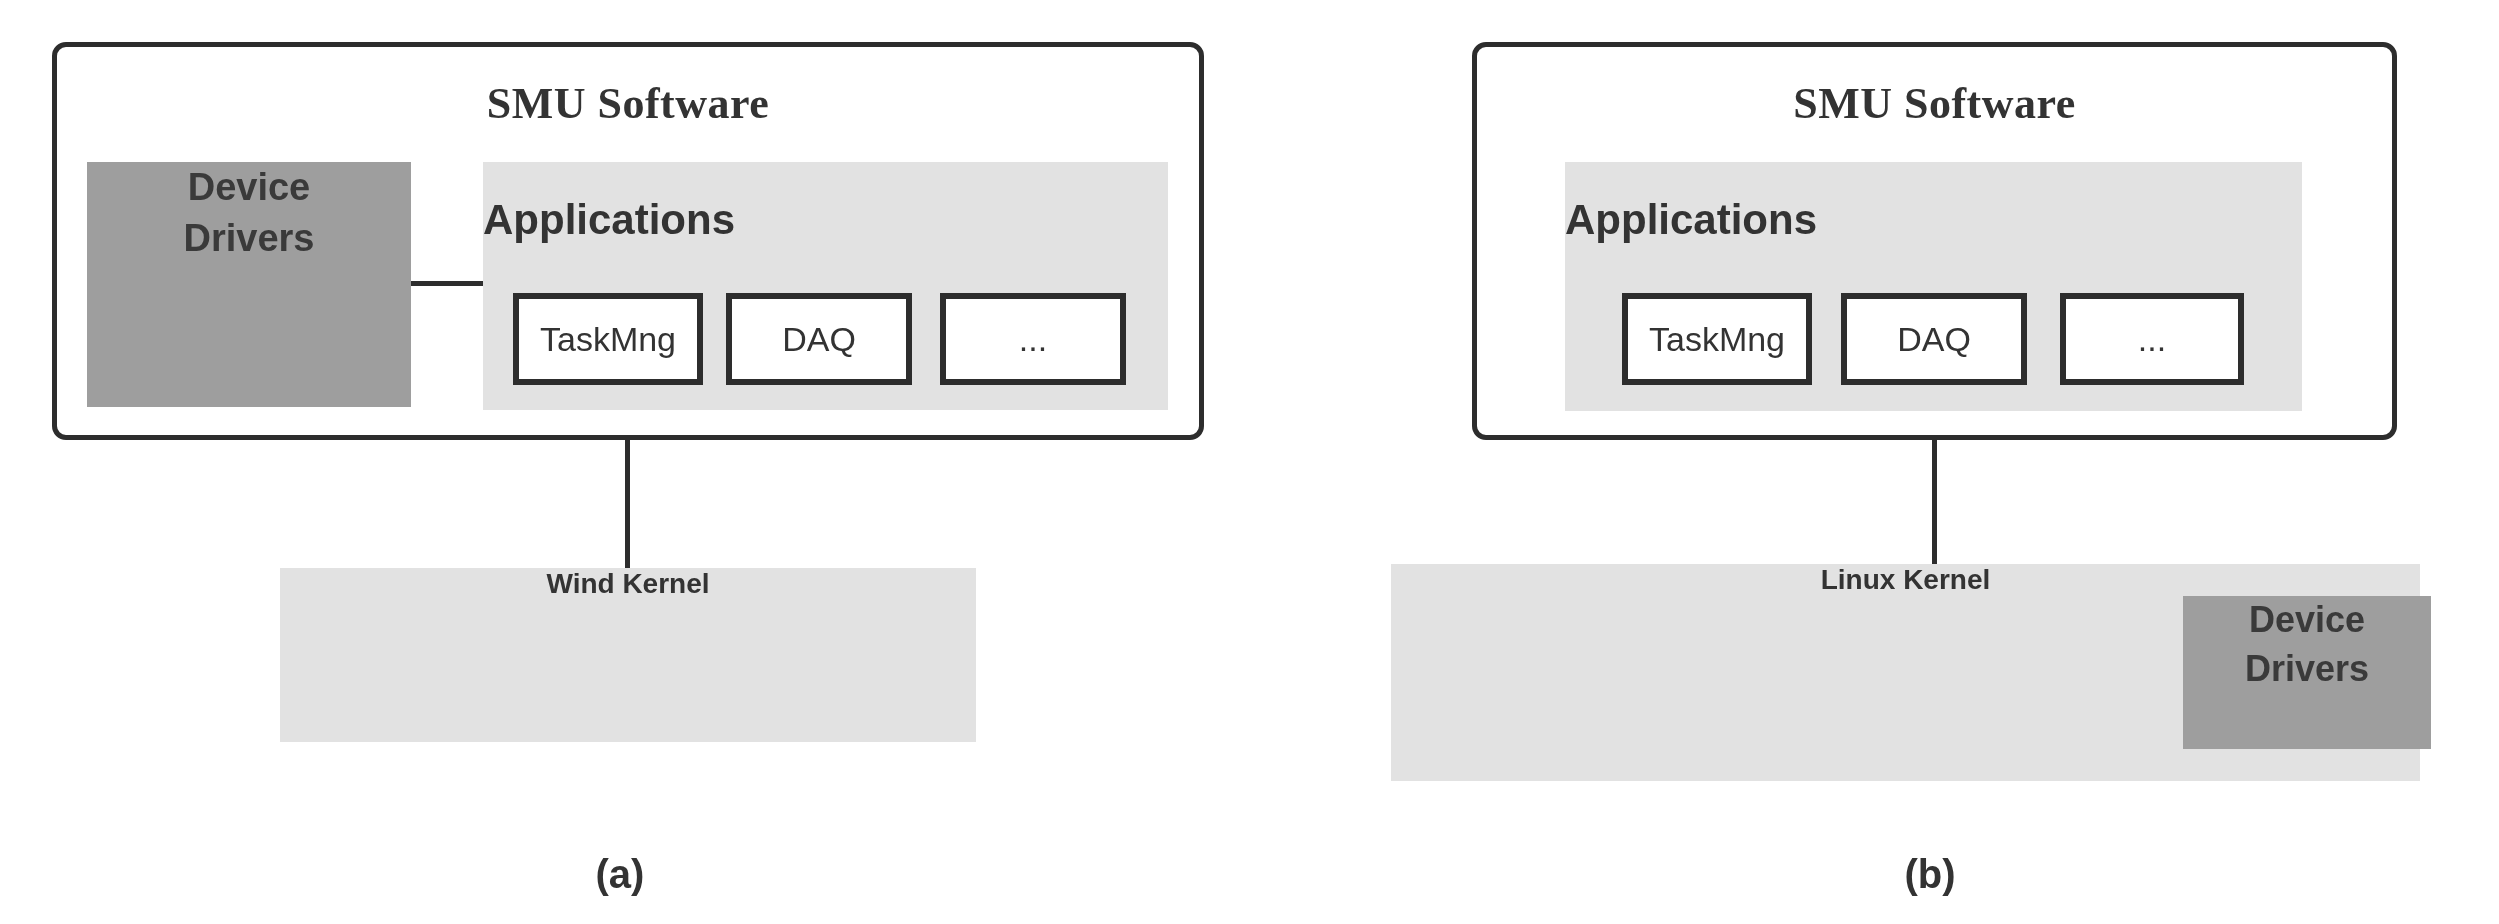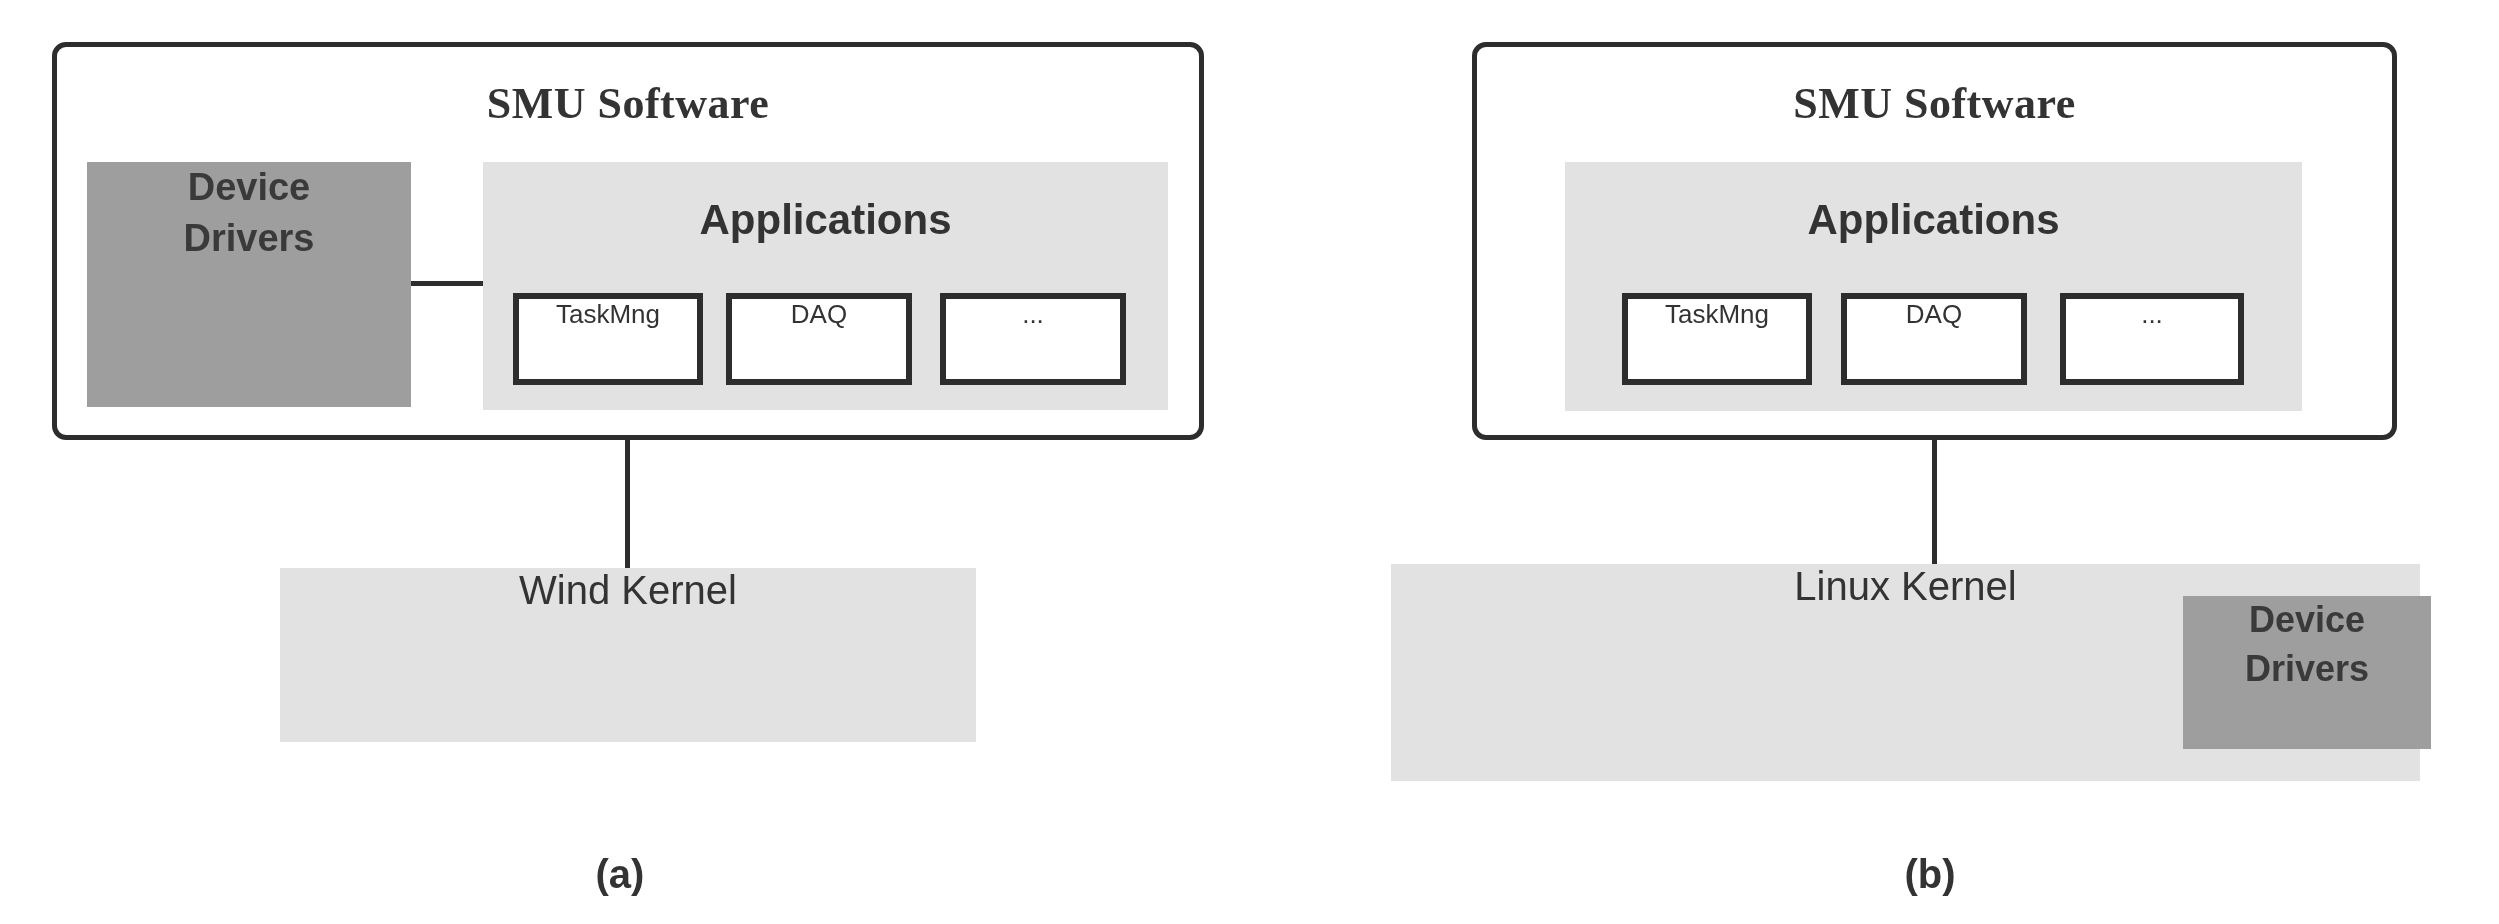--- a/index.html
+++ b/index.html
@@ -27,46 +27,45 @@
   .fill-dark{background:var(--box-dark);}
   .fill-light{background:var(--box-light);}
   .flex-center{display:flex;justify-content:center;}
   .smu-title{
     text-align:center;
     font-size:44px;font-weight:bold;
     letter-spacing:0.5px;
     font-family:Liberation Serif, serif;
   }
   .apps-title{
-    text-align:center;
     font-size:42px;font-weight:bold;
   }
   .dd-label{
     font-size:38px;font-weight:bold;
     color:#3a3a3a;
     text-align:center;
     line-height:1.35;
     max-width:185px;
   }
   .dd-label-b{
     font-size:36px;font-weight:bold;
     color:#3a3a3a;
     text-align:center;
     line-height:1.35;
     max-width:170px;
   }
   .sub-box{
     background:var(--background);
     border:6px solid var(--line);
-    display:flex;align-items:flex-start;justify-content:center;
-    font-size:26px;font-weight:normal;
+    display:flex;align-items:center;justify-content:center;
+    font-size:34px;font-weight:normal;
     color:var(--text);
   }
   .kernel-label{
-    font-size:40px;font-weight:normal;
+    font-size:28px;font-weight:bold;
   }
   .caption{
     width:300px;text-align:center;
     font-size:40px;font-weight:bold;
   }
   .vline{width:5px;background:var(--line);}
   .hline{height:5px;background:var(--line);}
 </style>
 </head>
 <body>

